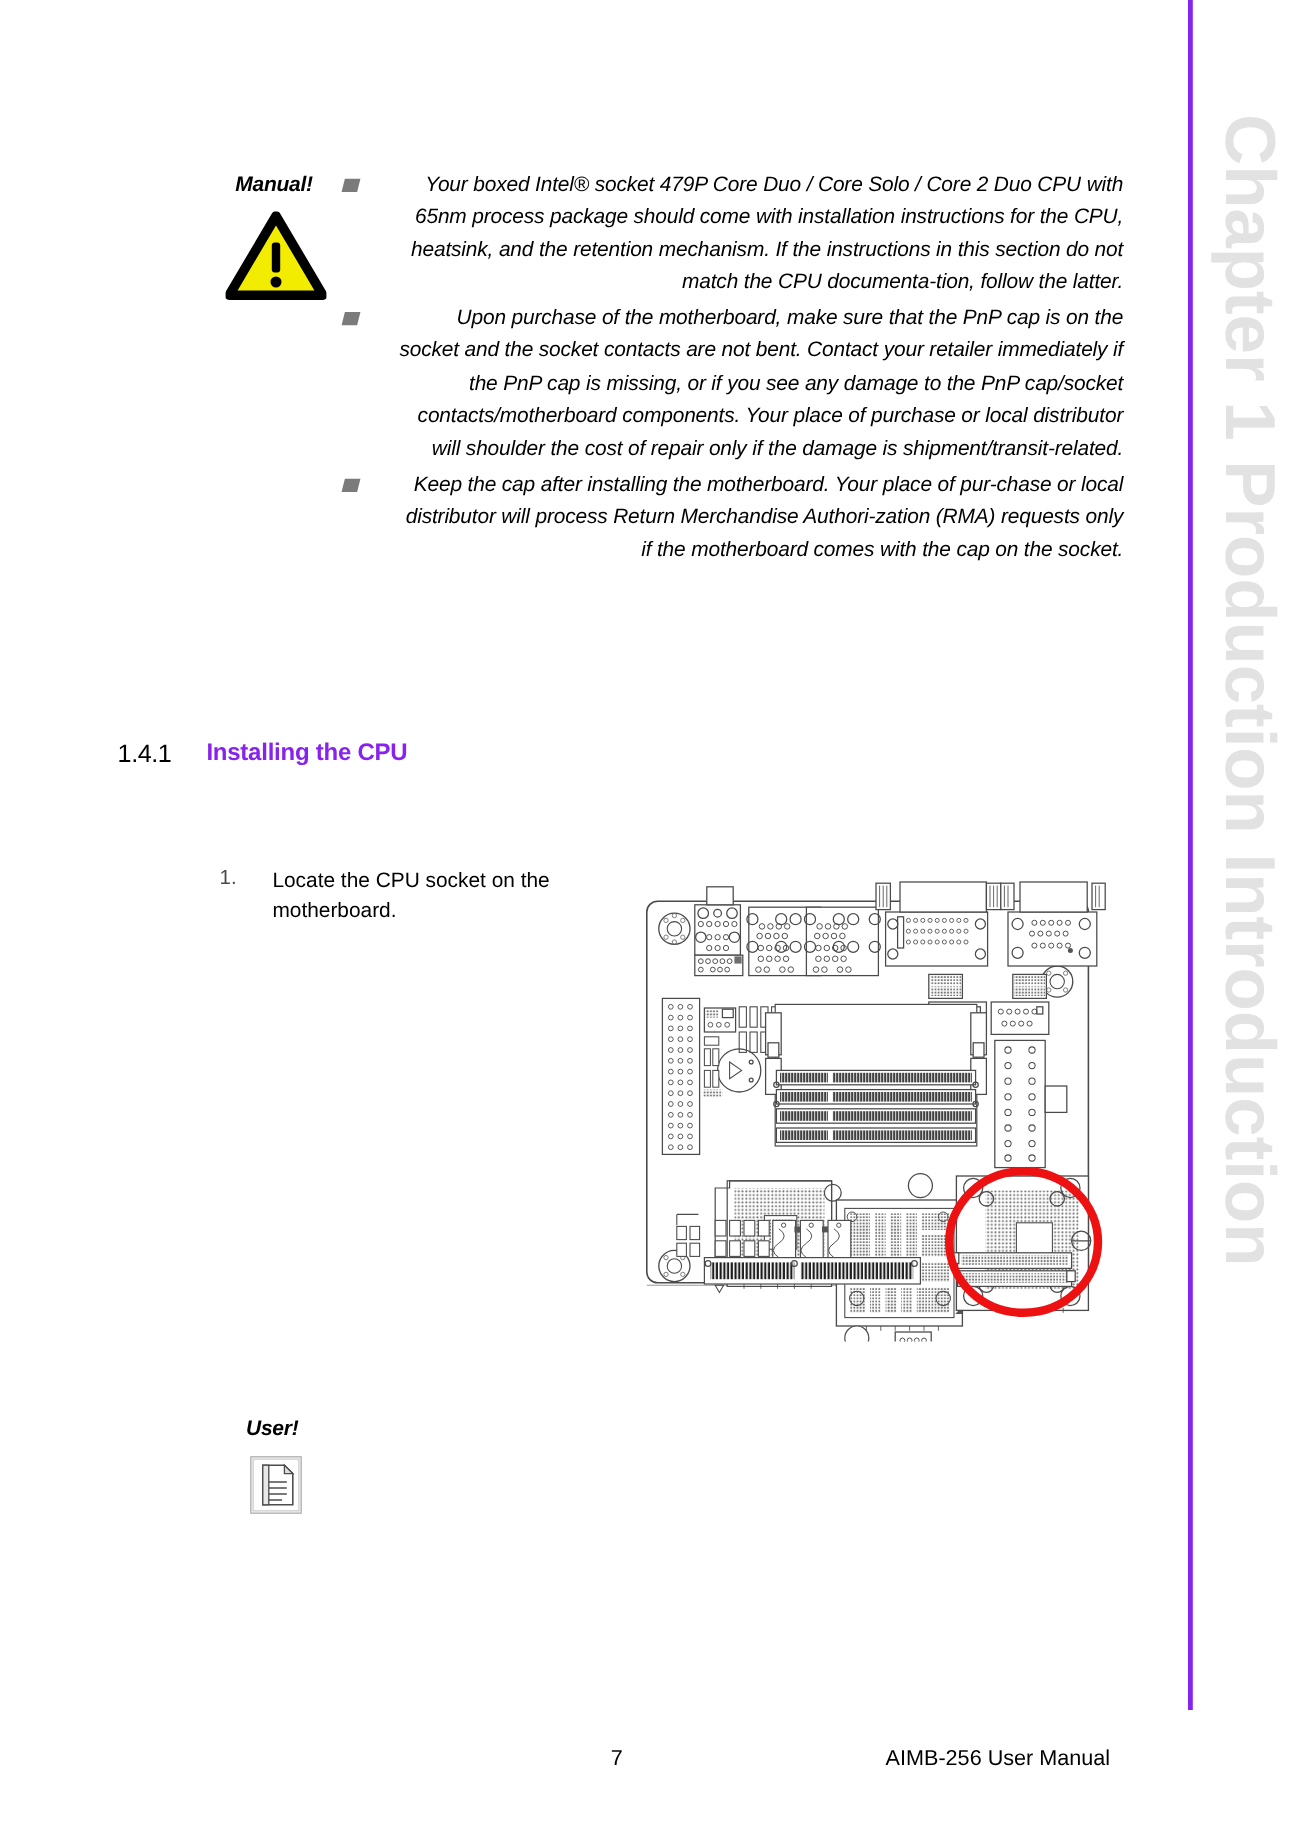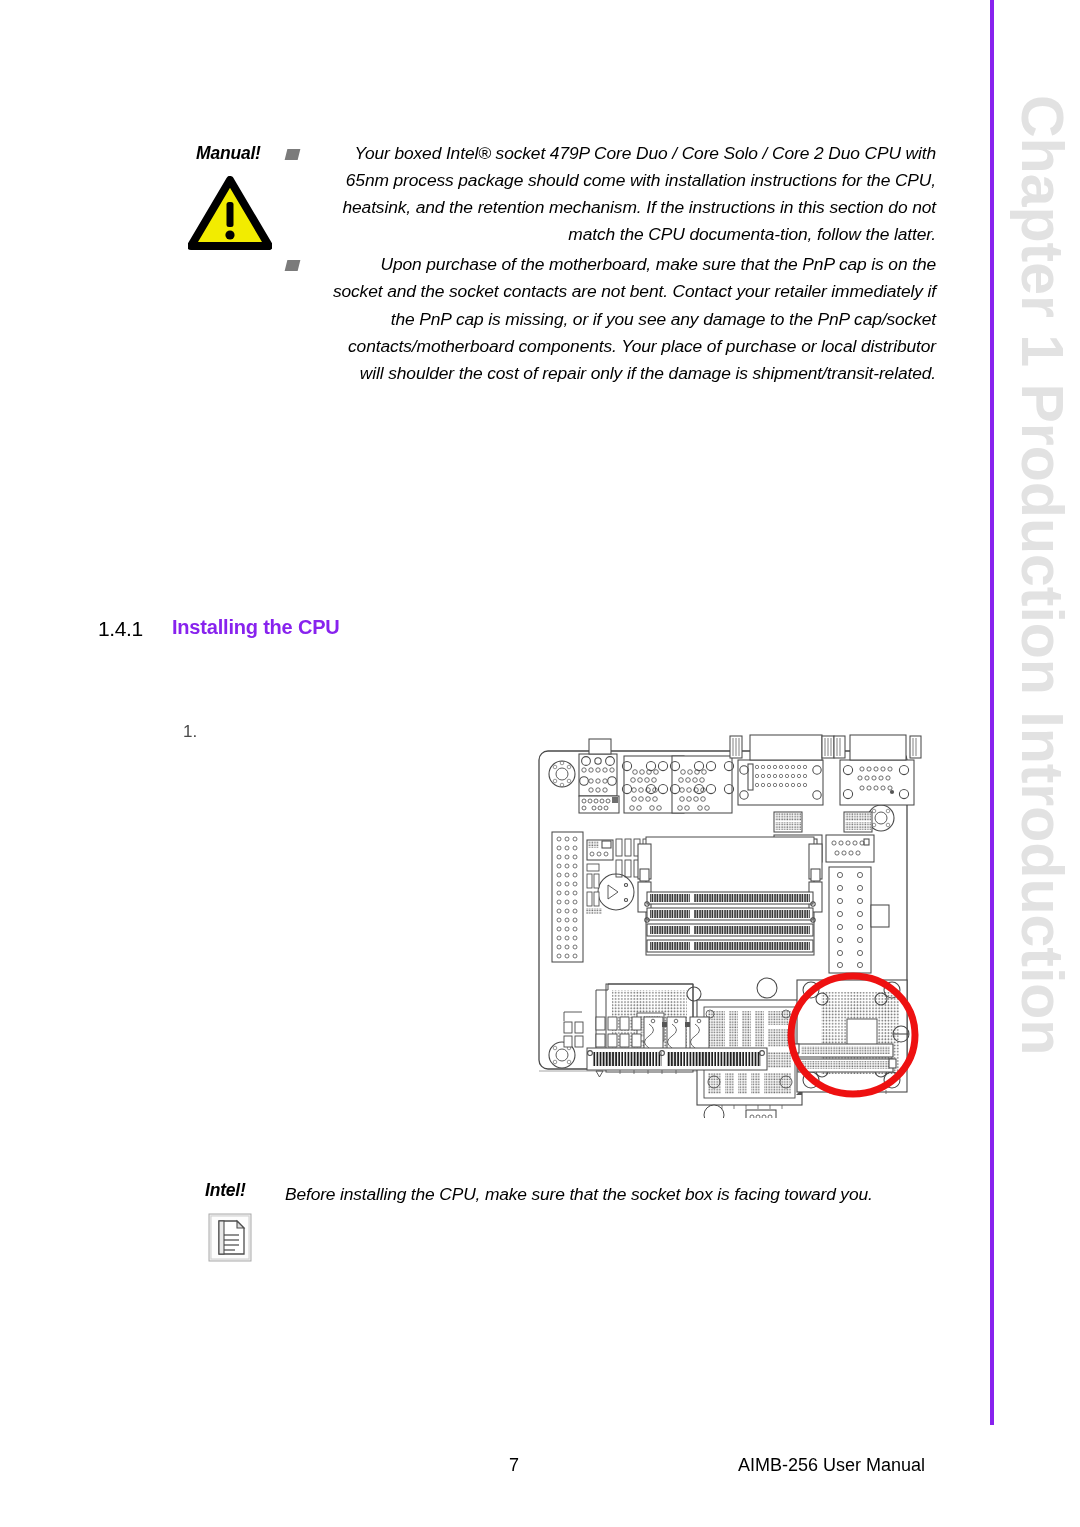--- a/index.html
+++ b/index.html
@@ -213,26 +213,31 @@
 
   <div class="caution-list">
     <div class="c-item">
       <span class="c-bullet"></span>
       <span class="c-text">Your boxed Intel® socket 479P Core Duo / Core Solo / Core 2 Duo CPU with 65nm process package should come with installation instructions for the CPU, heatsink, and the retention mechanism. If the instructions in this section do not match the CPU documenta-tion, follow the latter.</span>
     </div>
     <div class="c-item">
       <span class="c-bullet"></span>
       <span class="c-text">Upon purchase of the motherboard, make sure that the PnP cap is on the socket and the socket contacts are not bent. Contact your retailer immediately if the PnP cap is missing, or if you see any damage to the PnP cap/socket contacts/motherboard components. Your place of purchase or local distributor will shoulder the cost of repair only if the damage is shipment/transit-related.</span>
     </div>
+    <div class="c-item">
+      <span class="c-bullet"></span>
+      <span class="c-text">Keep the cap after installing the motherboard. Your place of pur-chase or local distributor will process Return Merchandise Authori-zation (RMA) requests only if the motherboard comes with the cap on the socket.</span>
+    </div>
   </div>
 
   <div class="sec-num">1.4.1</div>
   <div class="sec-title">Installing the CPU</div>
 
   <div class="step-num">1.</div>
+  <div class="step-text">Locate the CPU socket on the motherboard.</div>
 
   <div class="board-fig">
     <svg viewBox="0 0 392 396" width="392" height="396">
       <defs>
 
         <pattern id="bga" width="3.1" height="3.1" patternUnits="userSpaceOnUse">
           <circle cx="1.1" cy="1.1" r="0.85" fill="#6e6e6e"></circle>
         </pattern>
         <pattern id="bga2" width="2.6" height="2.6" patternUnits="userSpaceOnUse">
           <rect x="0.4" y="0.4" width="1.5" height="1.5" fill="#707070"></rect>
@@ -813,34 +818,33 @@
         <rect x="264" y="337" width="95" height="13" fill="#ffffff"></rect>
         <rect x="267" y="339" width="89" height="8" fill="url(#bga2)" stroke="none"></rect>
         <rect x="258" y="322" width="7" height="9" fill="#ffffff"></rect>
         <rect x="355" y="337" width="7" height="9" fill="#ffffff"></rect>
       </g>
 
       <ellipse cx="319" cy="313" rx="62" ry="59" fill="none" stroke="#ee1111" stroke-width="7"></ellipse>
     </svg>
   </div>
 
-  <div class="note-label">Intel!</div>
+  <div class="note-label">User!</div>
   <div class="note-icon">
     <svg viewBox="0 0 44 49" width="44" height="49">
       <rect x="1" y="1" width="42" height="47" fill="#f0f0f0" stroke="#aaaaaa" stroke-width="1"></rect>
       <rect x="3" y="3" width="38" height="43" fill="#fdfdfd" stroke="#cfcfcf" stroke-width="1"></rect>
       <path d="M11 8 h18 l7 7 v26 h-25 z" fill="#ffffff" stroke="#4d4d4d" stroke-width="1.3"></path>
       <path d="M29 8 v7 h7 z" fill="#dedede" stroke="#4d4d4d" stroke-width="1.1"></path>
       <g stroke="#4d4d4d" stroke-width="1.25">
         <line x1="15" y1="22" x2="31" y2="22"></line>
         <line x1="15" y1="27" x2="31" y2="27"></line>
         <line x1="15" y1="32" x2="31" y2="32"></line>
         <line x1="15" y1="37" x2="27" y2="37"></line>
       </g>
       <rect x="11" y="8" width="5" height="33" fill="#e8e8e8" stroke="#4d4d4d" stroke-width="1.1"></rect>
     </svg>
   </div>
-  <div class="note-text">Before installing the CPU, make sure that the socket box is facing toward you.</div>
 
   <div class="foot-page">7</div>
   <div class="foot-title">AIMB-256 User Manual</div>
 
 </div>
 
 </body></html>

